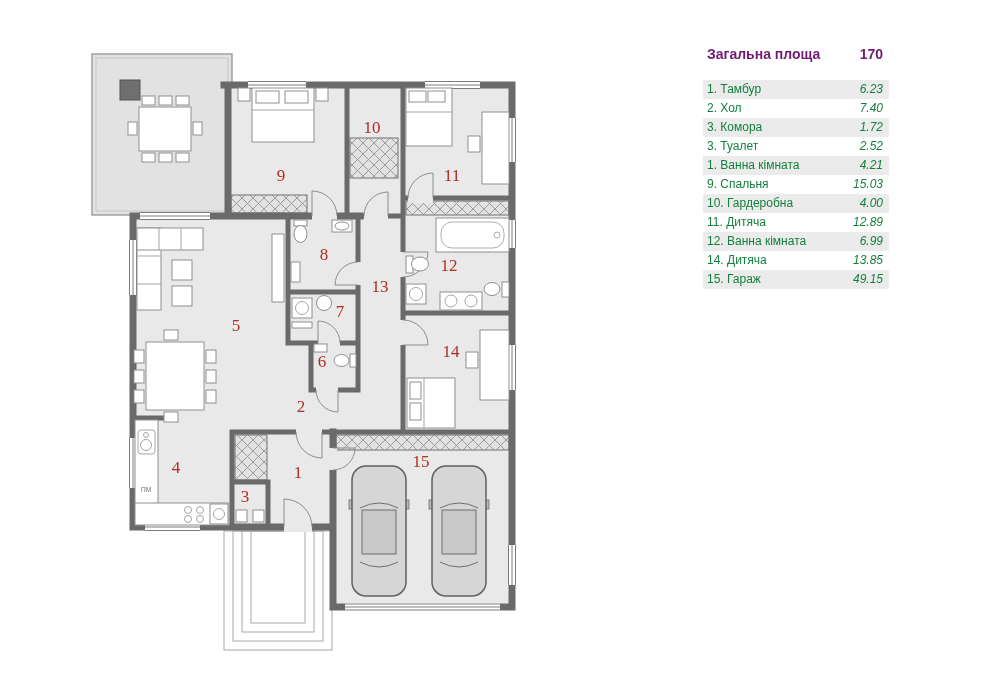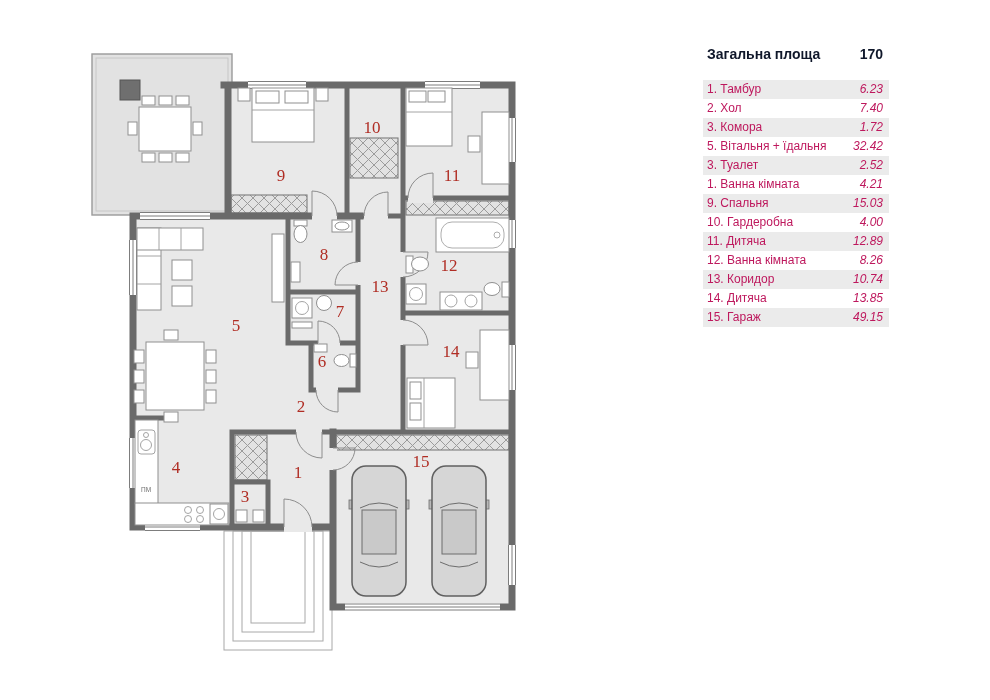--- a/index.html
+++ b/index.html
@@ -13,25 +13,25 @@
   .furn{fill:#ffffff;stroke:#8f8f8f;stroke-width:1;}
   .furnline{stroke:#9a9a9a;stroke-width:0.9;fill:none;}
   .door{stroke:#8d8d8d;stroke-width:1;fill:none;}
   .winline{stroke:#7d7d7d;stroke-width:1;}
   .rn{font-family:"Liberation Serif",serif;font-size:17px;fill:#b02d24;text-anchor:middle;}
   .tiny{font-family:"Liberation Sans",sans-serif;font-size:6.5px;fill:#6f6f6f;text-anchor:middle;}
 
   
   .legend{position:absolute;left:703px;top:46px;width:186px;}
   .legend-header{display:flex;justify-content:space-between;align-items:baseline;
-                 font-weight:bold;font-size:14px;color:#0f172a;padding:0 6px 0 4px;
+                 font-weight:bold;font-size:14px;color:#701a75;padding:0 6px 0 4px;
                  margin-bottom:18px;}
   .legend-rows{width:100%;}
   .legend-row{display:flex;justify-content:space-between;box-sizing:border-box;
-              font-size:12px;color:#be185d;padding:0 6px 0 4px;height:19px;line-height:19px;}
+              font-size:12px;color:#15803d;padding:0 6px 0 4px;height:19px;line-height:19px;}
   .legend-row:nth-child(odd){background:#ebebeb;}
   .legend-row .lbl{white-space:nowrap;}
   .legend-row .val{white-space:nowrap;font-style:italic;}
 </style>
 </head>
 <body>
 
 <div class="page">
 
   <svg class="plan-svg" width="560" height="700" viewBox="0 0 560 700">
@@ -312,24 +312,20 @@
         </div>
       <div class="legend-row">
           <span class="lbl">2. Хол</span>
           <span class="val">7.40</span>
         </div>
       <div class="legend-row">
           <span class="lbl">3. Комора</span>
           <span class="val">1.72</span>
         </div>
       <div class="legend-row">
-          <span class="lbl">5. Вітальня + їдальня</span>
-          <span class="val">32.42</span>
-        </div>
-      <div class="legend-row">
           <span class="lbl">3. Туалет</span>
           <span class="val">2.52</span>
         </div>
       <div class="legend-row">
           <span class="lbl">1. Ванна кімната</span>
           <span class="val">4.21</span>
         </div>
       <div class="legend-row">
           <span class="lbl">9. Спальня</span>
           <span class="val">15.03</span>
@@ -337,25 +333,21 @@
       <div class="legend-row">
           <span class="lbl">10. Гардеробна</span>
           <span class="val">4.00</span>
         </div>
       <div class="legend-row">
           <span class="lbl">11. Дитяча</span>
           <span class="val">12.89</span>
         </div>
       <div class="legend-row">
           <span class="lbl">12. Ванна кімната</span>
-          <span class="val">8.26</span>
-        </div>
-      <div class="legend-row">
-          <span class="lbl">13. Коридор</span>
-          <span class="val">10.74</span>
+          <span class="val">6.99</span>
         </div>
       <div class="legend-row">
           <span class="lbl">14. Дитяча</span>
           <span class="val">13.85</span>
         </div>
       <div class="legend-row">
           <span class="lbl">15. Гараж</span>
           <span class="val">49.15</span>
         </div>
     </div>

